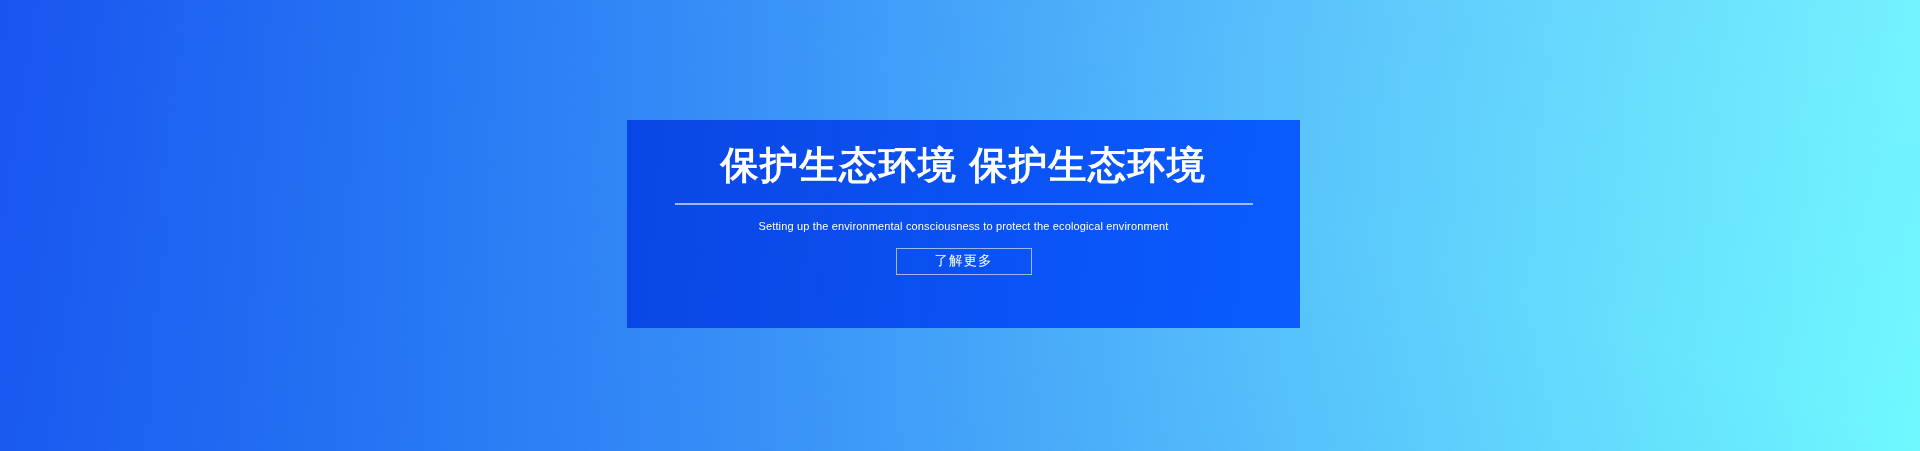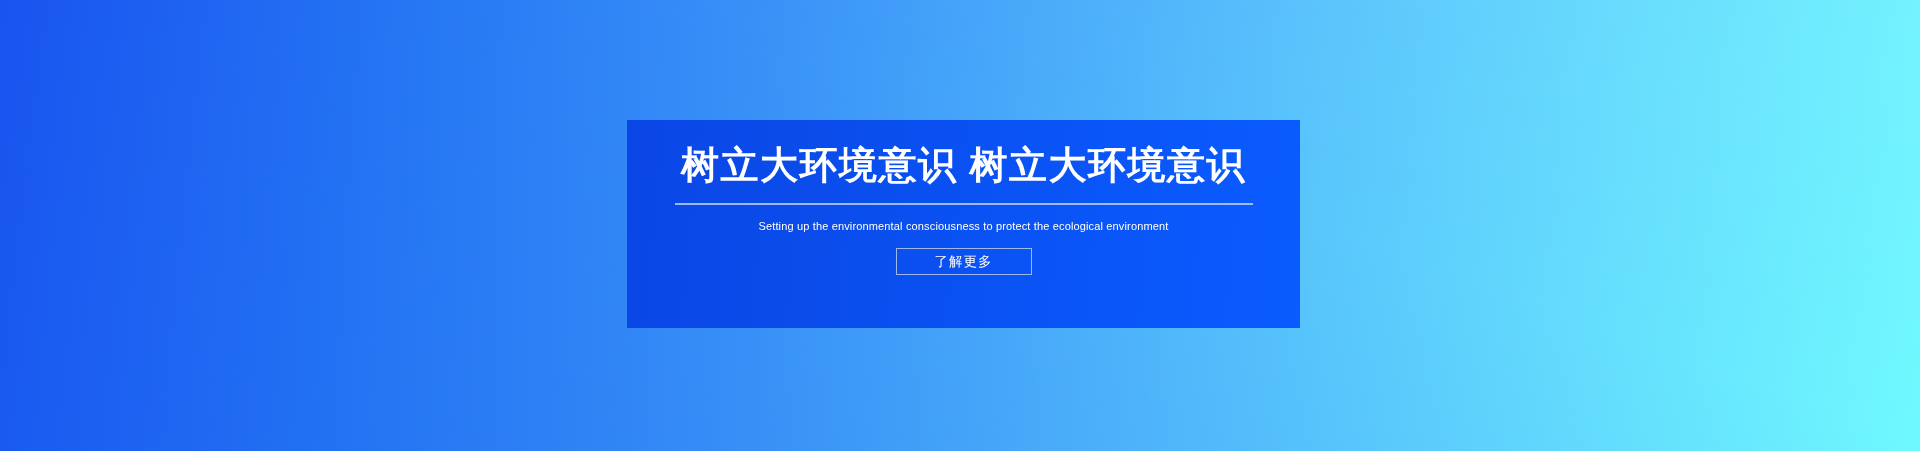--- a/index.html
+++ b/index.html
@@ -100,41 +100,41 @@
   }
 
   .panel-cta {
     margin-top: 15px;
     width: 136px;
     height: 27px;
     box-sizing: border-box;
     border: 1px solid #9db8ea;
     background: transparent;
     color: #ffffff;
-    font-family: Liberation Sans, sans-serif;
+    font-family: Liberation Mono, monospace;
     font-size: 13.5px;
     letter-spacing: 1px;
     line-height: 1;
     display: flex;
     align-items: center;
     justify-content: center;
     cursor: pointer;
     padding: 12px;
   }
 </style>
 </head>
 <body>
 
 <div class="banner">
 
   <div class="banner-wash"></div>
 
   <div class="panel">
 
-    <h1 class="panel-title">树立大环境意识 树立大环境意识</h1>
+    <h1 class="panel-title">保护生态环境 保护生态环境</h1>
 
     <div class="panel-divider"></div>
 
     <p class="panel-subtitle">Setting up the environmental consciousness to protect the ecological environment</p>
 
     <button class="panel-cta" type="button">了解更多</button>
 
   </div>
 </div>
 

